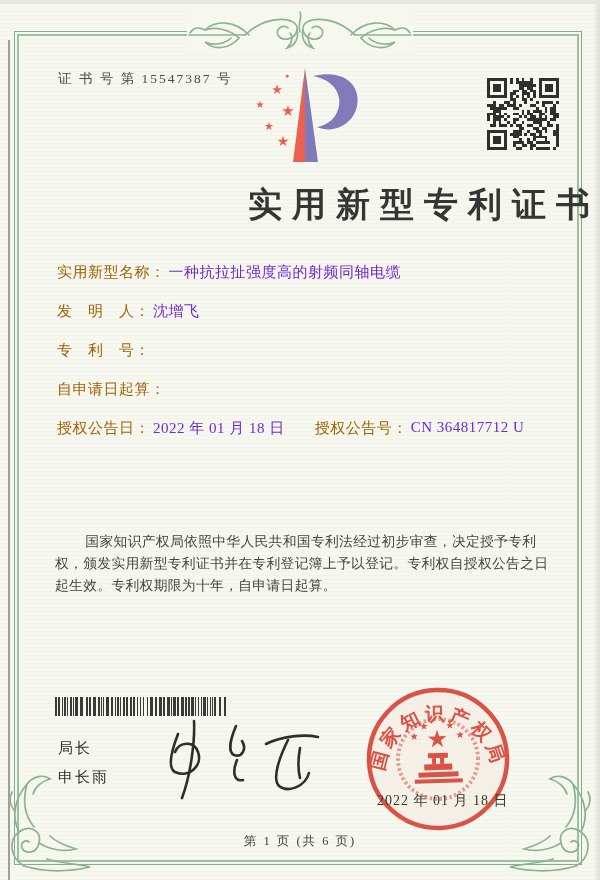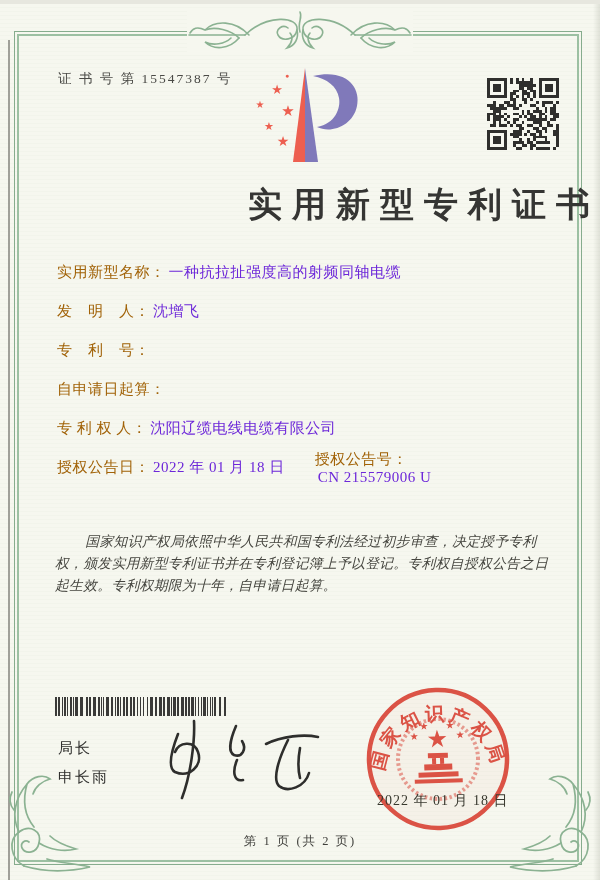--- a/index.html
+++ b/index.html
@@ -27,23 +27,23 @@
   .logo{position:absolute;left:247px;top:60px;width:116px;height:102px;}
   .qr{position:absolute;left:487px;top:74px;width:72px;height:72px;}
   .title{
     position:absolute;left:0;right:0;top:178px;text-align:right;
     font-size:34px;font-weight:600;letter-spacing:10px;text-indent:10px;color:#353533;
   }
   .fields{position:absolute;left:57px;top:249px;right:38px;}
   .field-row{height:39px;display:flex;align-items:center;font-size:15px;letter-spacing:.5px;white-space:nowrap;}
   .field-label{color:#a16207;}
   .field-value{margin-left:3px;color:#6d28d9;}
-  .pair2{margin-left:30px;display:flex;flex-direction:column;}
+  .pair2{margin-left:30px;display:flex;}
   .body-text{position:absolute;left:55px;right:50px;top:527px;font-size:13.8px;line-height:22px;color:#45453f;}
-  .body-text p{margin:0;text-indent:2.2em;font-style:italic;letter-spacing:.3px;}
+  .body-text p{margin:0;text-indent:2.2em;letter-spacing:.3px;}
   .barcode{position:absolute;left:55px;top:693px;width:172px;height:19px;}
   .signer{position:absolute;left:58px;top:735px;font-size:15px;color:#2f2f2d;font-family:"Liberation Sans",sans-serif;}
   .signer div{margin-bottom:10px;letter-spacing:2px;}
   .signature{position:absolute;left:148px;top:710px;width:185px;height:92px;z-index:4;}
   .seal{position:absolute;left:352px;top:669px;width:172px;height:172px;z-index:2;mix-blend-mode:multiply;transform:rotate(-2deg);}
   .seal-date{position:absolute;left:377px;top:788px;font-size:14px;color:#39392f;letter-spacing:1px;z-index:5;}
   .footer-page{position:absolute;left:0;right:0;top:829px;text-align:center;font-size:12.5px;letter-spacing:2px;color:#3f3f3b;z-index:4;}
   svg{display:block;width:100%;height:100%;}
 </style>
 </head>
@@ -370,29 +370,25 @@
       <span class="field-label">发　明　人：</span>
       <span class="field-value">沈增飞</span>
     </div>
     <div class="field-row">
       <span class="field-label">专　利　号：</span>
     </div>
     <div class="field-row">
       <span class="field-label">自申请日起算：</span>
     </div>
     <div class="field-row">
-      <span class="field-label">专 利 权 人：</span>
-      <span class="field-value">沈阳辽缆电线电缆有限公司</span>
-    </div>
-    <div class="field-row">
       <span class="field-label">授权公告日：</span>
       <span class="field-value">2022 年 01 月 18 日</span>
       <span class="pair2">
         <span class="field-label">授权公告号：</span>
-        <span class="field-value">CN 215579006 U</span>
+        <span class="field-value">CN 364817712 U</span>
       </span>
     </div>
   </div>
 
   <div class="body-text">
     <p>国家知识产权局依照中华人民共和国专利法经过初步审查，决定授予专利权，颁发实用新型专利证书并在专利登记簿上予以登记。专利权自授权公告之日起生效。专利权期限为十年，自申请日起算。</p>
   </div>
 
   <div class="barcode">
     <svg viewBox="0 0 172 19" preserveAspectRatio="none" shape-rendering="crispEdges" fill="#3a3a38">
@@ -486,14 +482,14 @@
         <rect x="80" y="85" width="4" height="6"></rect>
         <rect x="88" y="85" width="4" height="6"></rect>
         <rect x="72" y="91" width="28" height="6"></rect>
         <rect x="66" y="99" width="40" height="5"></rect>
         <rect x="62" y="106" width="48" height="4"></rect>
       </g>
     </svg>
   </div>
   <div class="seal-date">2022 年 01 月 18 日</div>
 
-  <div class="footer-page">第 1 页 (共 2 页)</div>
+  <div class="footer-page">第 1 页 (共 6 页)</div>
 </div>
 
 </body></html>

